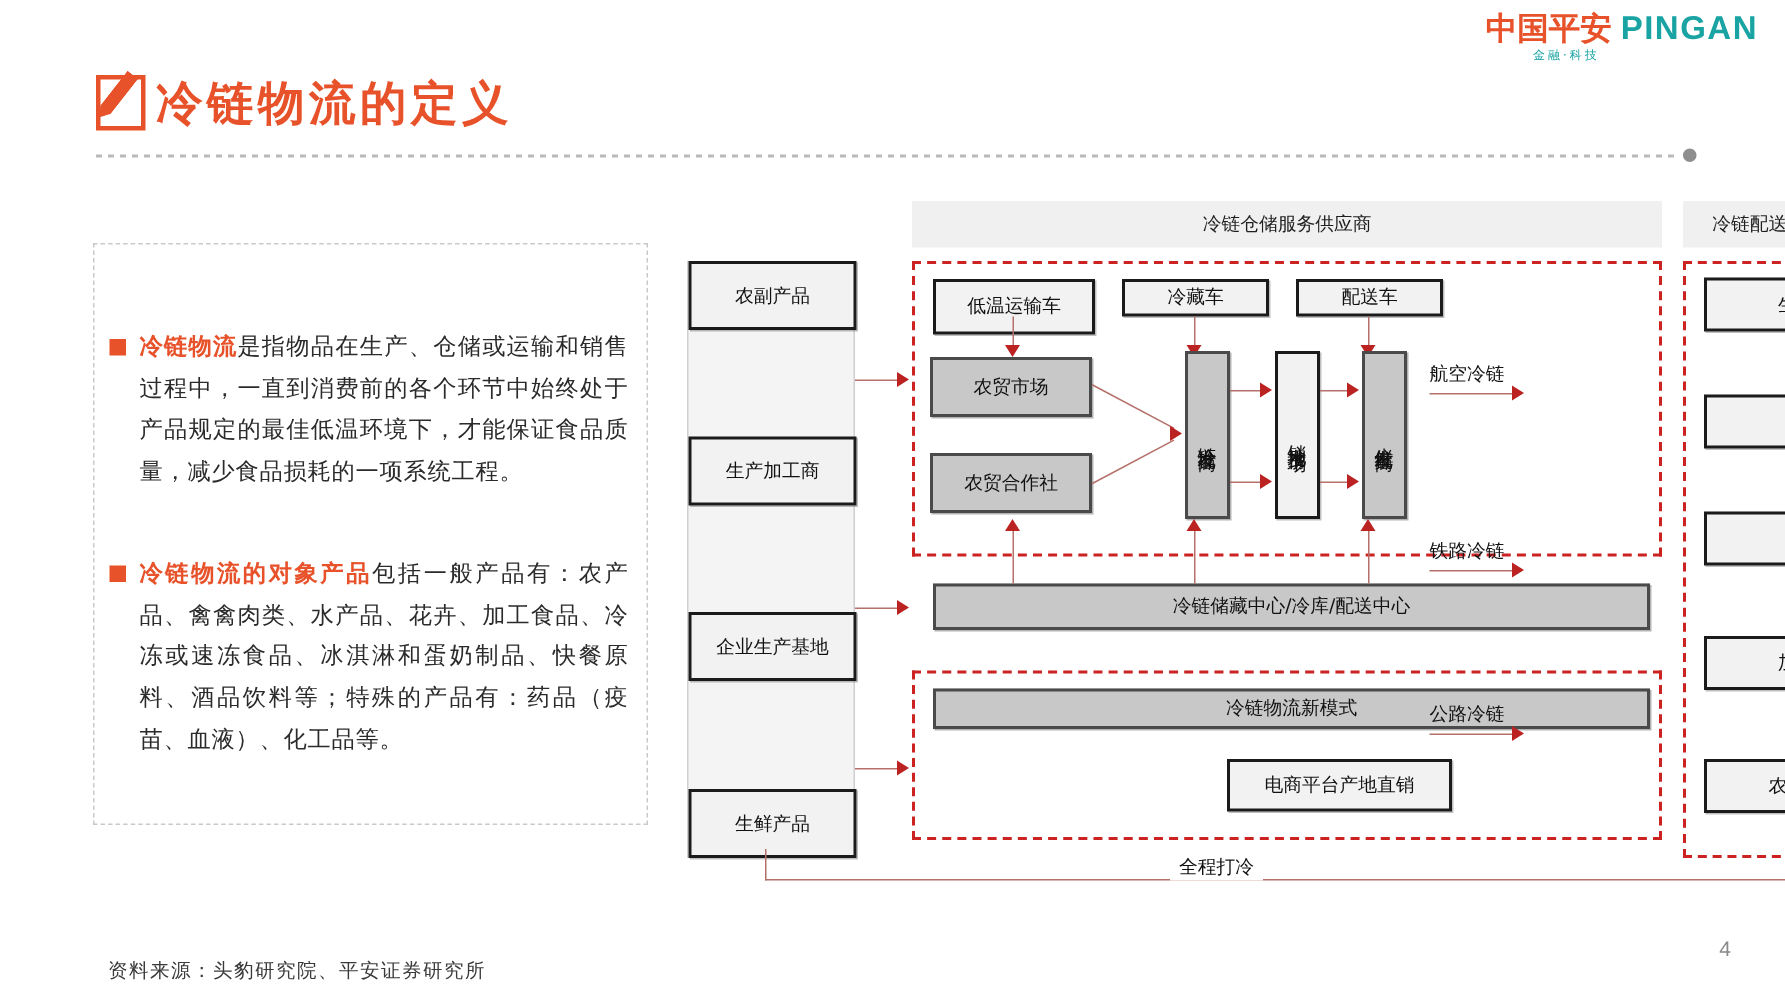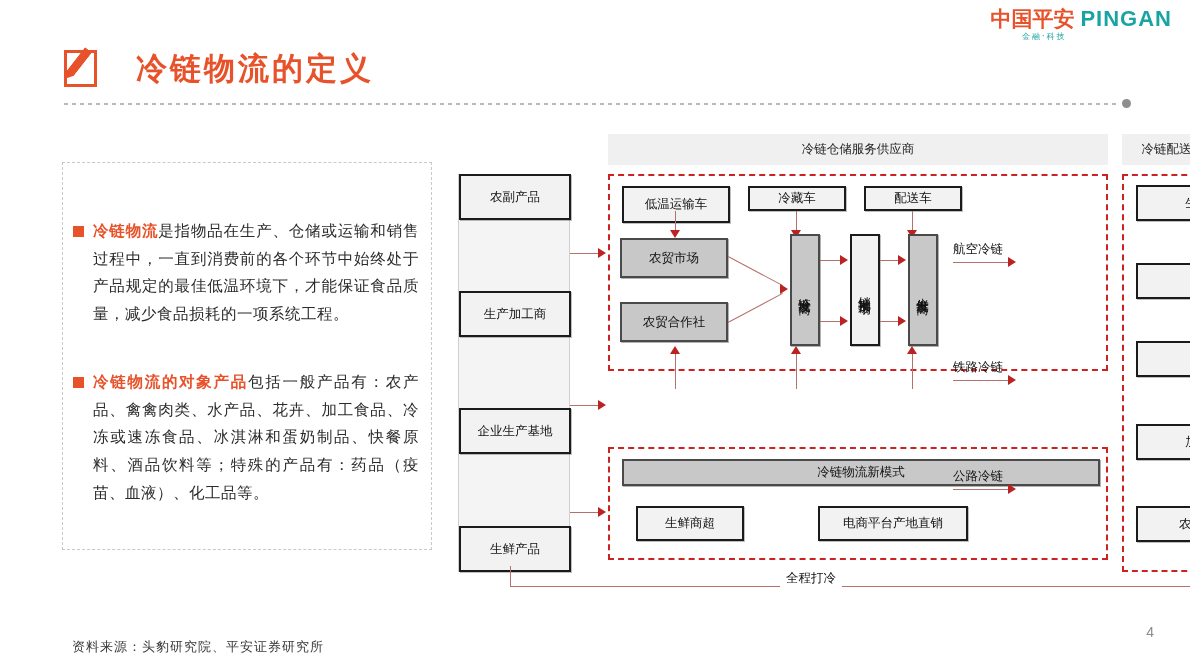--- a/index.html
+++ b/index.html
@@ -21,21 +21,21 @@
   .logo-en {
     font-family: "Liberation Sans", sans-serif;
     font-size: 22px; font-weight: 700; color: #19a3a3; letter-spacing: 1px;
   }
   .logo-sub {
     margin-top: 3px; font-size: 8px; color: #19a3a3; letter-spacing: 2px;
     font-family: "DejaVu Sans", sans-serif; text-align: center; padding-right: 74px;
   }
 
   
-  .title-wrap { position: absolute; left: 64px; top: 48px; display: flex; align-items: flex-start; gap: 32px; }
+  .title-wrap { position: absolute; left: 64px; top: 48px; display: flex; align-items: flex-start; gap: 0; }
   .title-icon { width: 40px; height: 42px; position: relative; }
   .title-icon .frame {
     position: absolute; left: 0; top: 2px; width: 33px; height: 37px;
     border: 3px solid #e8522a;
   }
   .title-icon .pencil {
     position: absolute; left: 9px; top: -2px; width: 9px; height: 36px;
     background: #e8522a; transform: rotate(38deg);
     clip-path: polygon(0 0, 100% 0, 100% 82%, 50% 100%, 0 82%);
   }
@@ -245,30 +245,30 @@
 
     <div class="ln h-ln" style="left:370px; top:126px; width:22px;"></div>
     <div class="arw-r" style="left:390px; top:121px;"></div>
     <div class="ln h-ln" style="left:370px; top:187px; width:22px;"></div>
     <div class="arw-r" style="left:390px; top:182px;"></div>
     <div class="ln h-ln" style="left:430px; top:126px; width:22px;"></div>
     <div class="arw-r" style="left:448px; top:121px;"></div>
     <div class="ln h-ln" style="left:430px; top:187px; width:22px;"></div>
     <div class="arw-r" style="left:448px; top:182px;"></div>
 
+    <div class="gbox" style="left:172px; top:255px; width:478px; height:31px;">冷链储藏中心/冷库/配送中心</div>
     <div class="ln v-ln" style="left:225px; top:218px; height:37px;"></div>
     <div class="arw-u" style="left:220px; top:212px;"></div>
     <div class="ln v-ln" style="left:346px; top:218px; height:37px;"></div>
     <div class="arw-u" style="left:341px; top:212px;"></div>
     <div class="ln v-ln" style="left:462px; top:218px; height:37px;"></div>
     <div class="arw-u" style="left:457px; top:212px;"></div>
 
     <div class="dashed-red region-new"></div>
     <div class="gbox" style="left:172px; top:325px; width:478px; height:27px;">冷链物流新模式</div>
-    <div class="wbox" style="left:186px; top:372px; width:108px; height:35px;">生鲜商超</div>
     <div class="wbox" style="left:368px; top:372px; width:150px; height:35px;">电商平台产地直销</div>
 
     <div class="tlabel" style="left:503px; top:107px;">航空冷链</div>
     <div class="ln h-ln" style="left:503px; top:128px; width:58px;"></div>
     <div class="arw-r" style="left:558px; top:123px;"></div>
 
     <div class="tlabel" style="left:503px; top:225px;">铁路冷链</div>
     <div class="ln h-ln" style="left:503px; top:246px; width:58px;"></div>
     <div class="arw-r" style="left:558px; top:241px;"></div>
 

